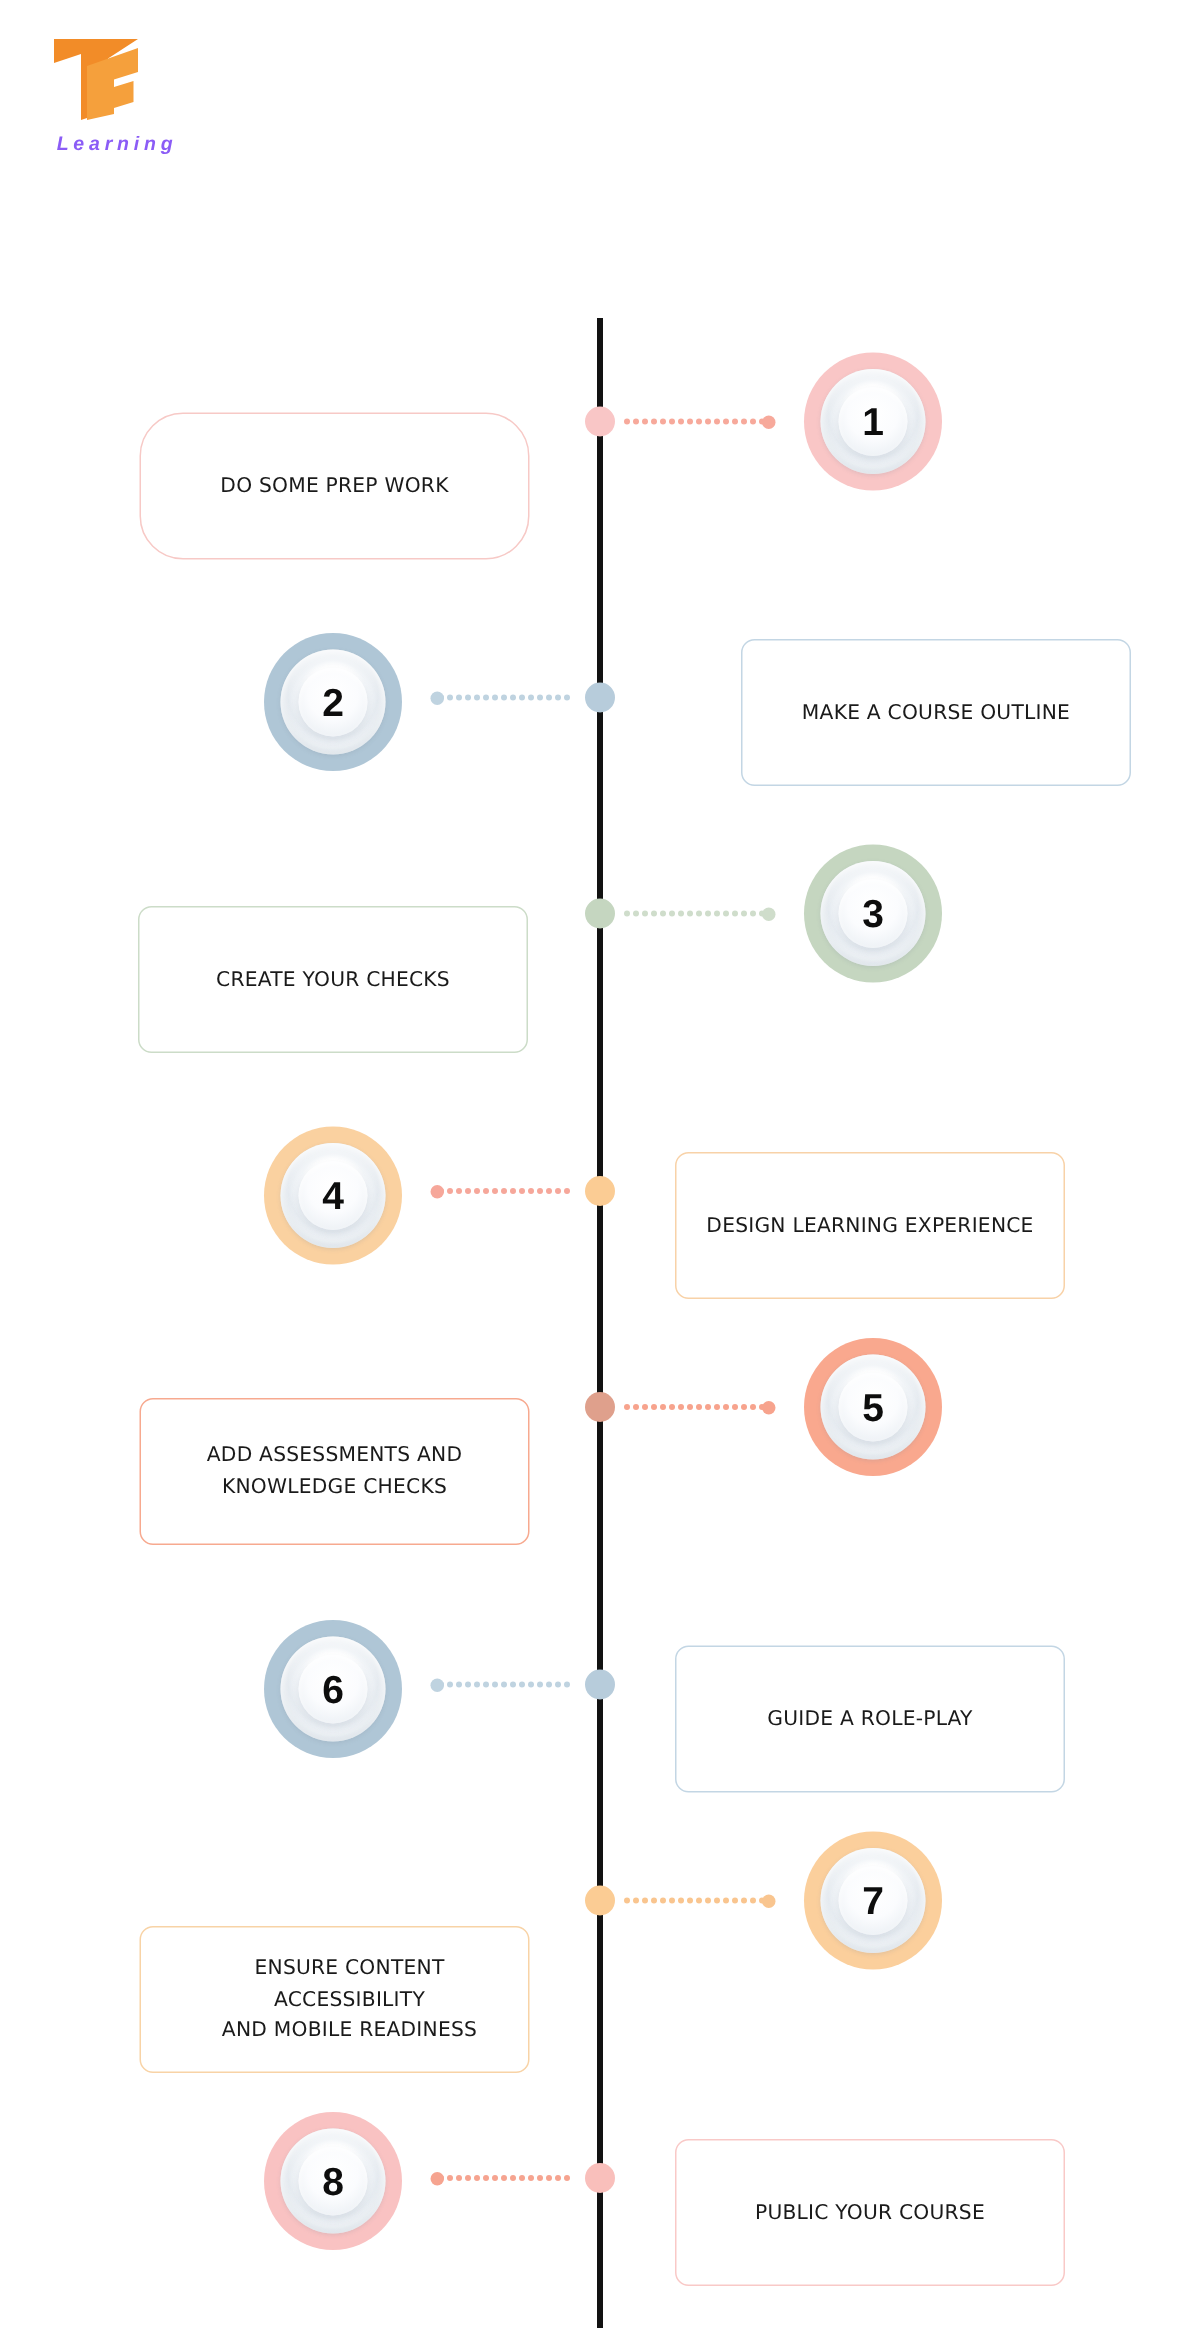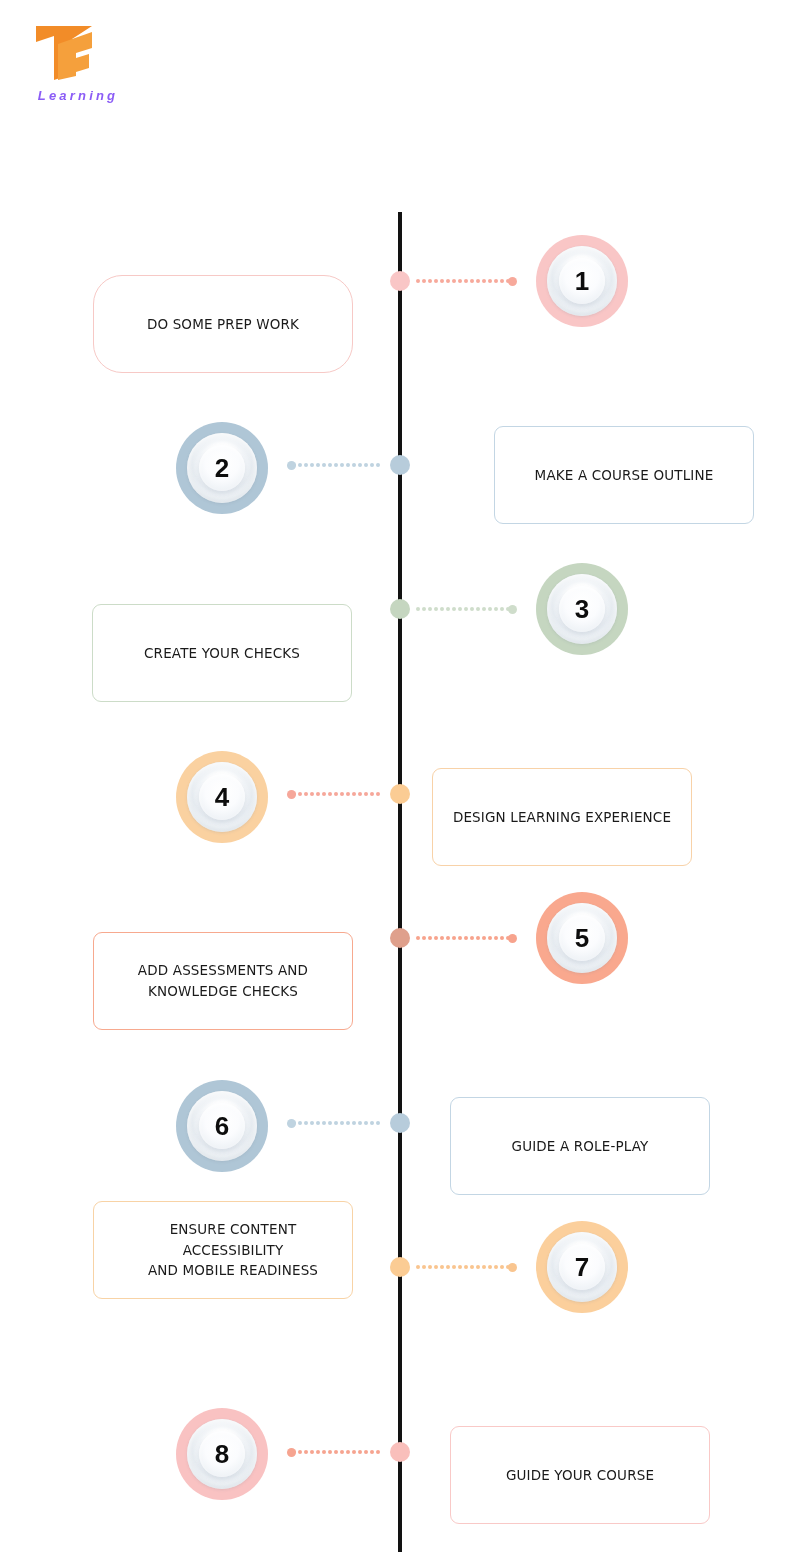--- a/index.html
+++ b/index.html
@@ -303,21 +303,21 @@
       <div class="endcap" style="top: 604.5px; left: 508px; background: rgb(207, 221, 203);"></div>
     </div>
     <div class="step">
       <div class="node" style="top: 751px; left: 176px; background: rgb(250, 209, 160);">
         <div class="node-inner">
           <div class="node-core">
             <div class="node-num">4</div>
           </div>
         </div>
       </div>
-      <div class="box" style="top: 768px; left: 432px; border-color: rgb(248, 210, 168);">
+      <div class="box" style="top: 768px; left: 450px; border-color: rgb(248, 210, 168);">
         <div class="box-label">DESIGN LEARNING EXPERIENCE</div>
       </div>
       <div class="hub" style="top: 784px; left: 390px; background: rgb(251, 204, 148);"></div>
       <div class="dots" style="top: 792px; left: 292px; width: 92px;">
         <i style="left: 0px; background: rgb(246, 167, 154);"></i>
         <i style="left: 6px; background: rgb(246, 167, 154);"></i>
         <i style="left: 12px; background: rgb(246, 167, 154);"></i>
         <i style="left: 18px; background: rgb(246, 167, 154);"></i>
         <i style="left: 24px; background: rgb(246, 167, 154);"></i>
         <i style="left: 30px; background: rgb(246, 167, 154);"></i>
@@ -397,21 +397,21 @@
       <div class="endcap" style="top: 1118.5px; left: 287px; background: rgb(191, 211, 224);"></div>
     </div>
     <div class="step">
       <div class="node" style="top: 1221px; left: 536px; background: rgb(251, 207, 156);">
         <div class="node-inner">
           <div class="node-core">
             <div class="node-num">7</div>
           </div>
         </div>
       </div>
-      <div class="box" style="top: 1201px; left: 93px; border-color: rgb(248, 211, 166); padding-left: 20px;">
+      <div class="box" style="top: 1284px; left: 93px; border-color: rgb(248, 211, 166); padding-left: 20px;">
         <div class="box-label">ENSURE CONTENT ACCESSIBILITY<br>AND MOBILE READINESS</div>
       </div>
       <div class="hub" style="top: 1257px; left: 390px; background: rgb(251, 204, 148);"></div>
       <div class="dots" style="top: 1265px; left: 416px; width: 96px;">
         <i style="left: 0px; background: rgb(249, 197, 143);"></i>
         <i style="left: 6px; background: rgb(249, 197, 143);"></i>
         <i style="left: 12px; background: rgb(249, 197, 143);"></i>
         <i style="left: 18px; background: rgb(249, 197, 143);"></i>
         <i style="left: 24px; background: rgb(249, 197, 143);"></i>
         <i style="left: 30px; background: rgb(249, 197, 143);"></i>
@@ -430,21 +430,21 @@
     </div>
     <div class="step">
       <div class="node" style="top: 1408px; left: 176px; background: rgb(249, 194, 194);">
         <div class="node-inner">
           <div class="node-core">
             <div class="node-num">8</div>
           </div>
         </div>
       </div>
       <div class="box" style="top: 1426px; left: 450px; border-color: rgb(249, 201, 199);">
-        <div class="box-label">GUIDE YOUR COURSE</div>
+        <div class="box-label">PUBLIC YOUR COURSE</div>
       </div>
       <div class="hub" style="top: 1442px; left: 390px; background: rgb(249, 191, 187);"></div>
       <div class="dots" style="top: 1450px; left: 292px; width: 92px;">
         <i style="left: 0px; background: rgb(246, 164, 144);"></i>
         <i style="left: 6px; background: rgb(246, 164, 144);"></i>
         <i style="left: 12px; background: rgb(246, 164, 144);"></i>
         <i style="left: 18px; background: rgb(246, 164, 144);"></i>
         <i style="left: 24px; background: rgb(246, 164, 144);"></i>
         <i style="left: 30px; background: rgb(246, 164, 144);"></i>
         <i style="left: 36px; background: rgb(246, 164, 144);"></i>

